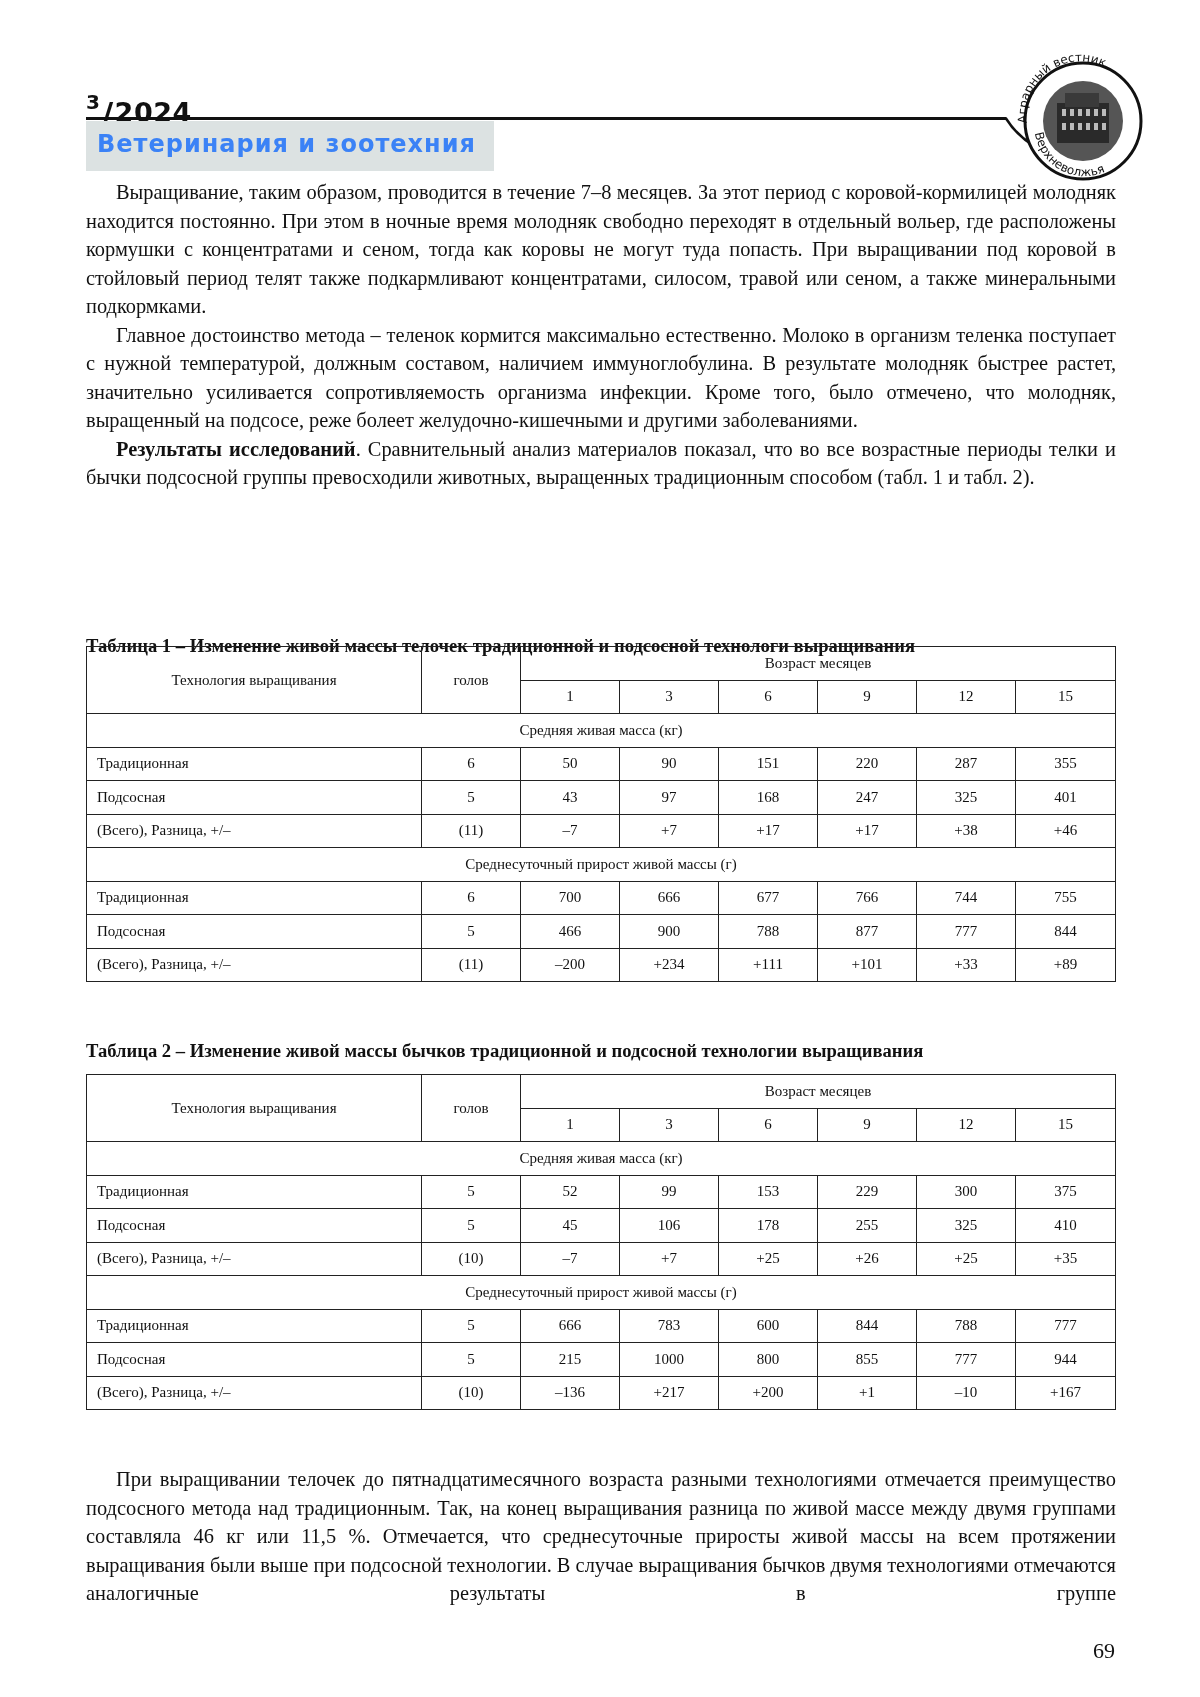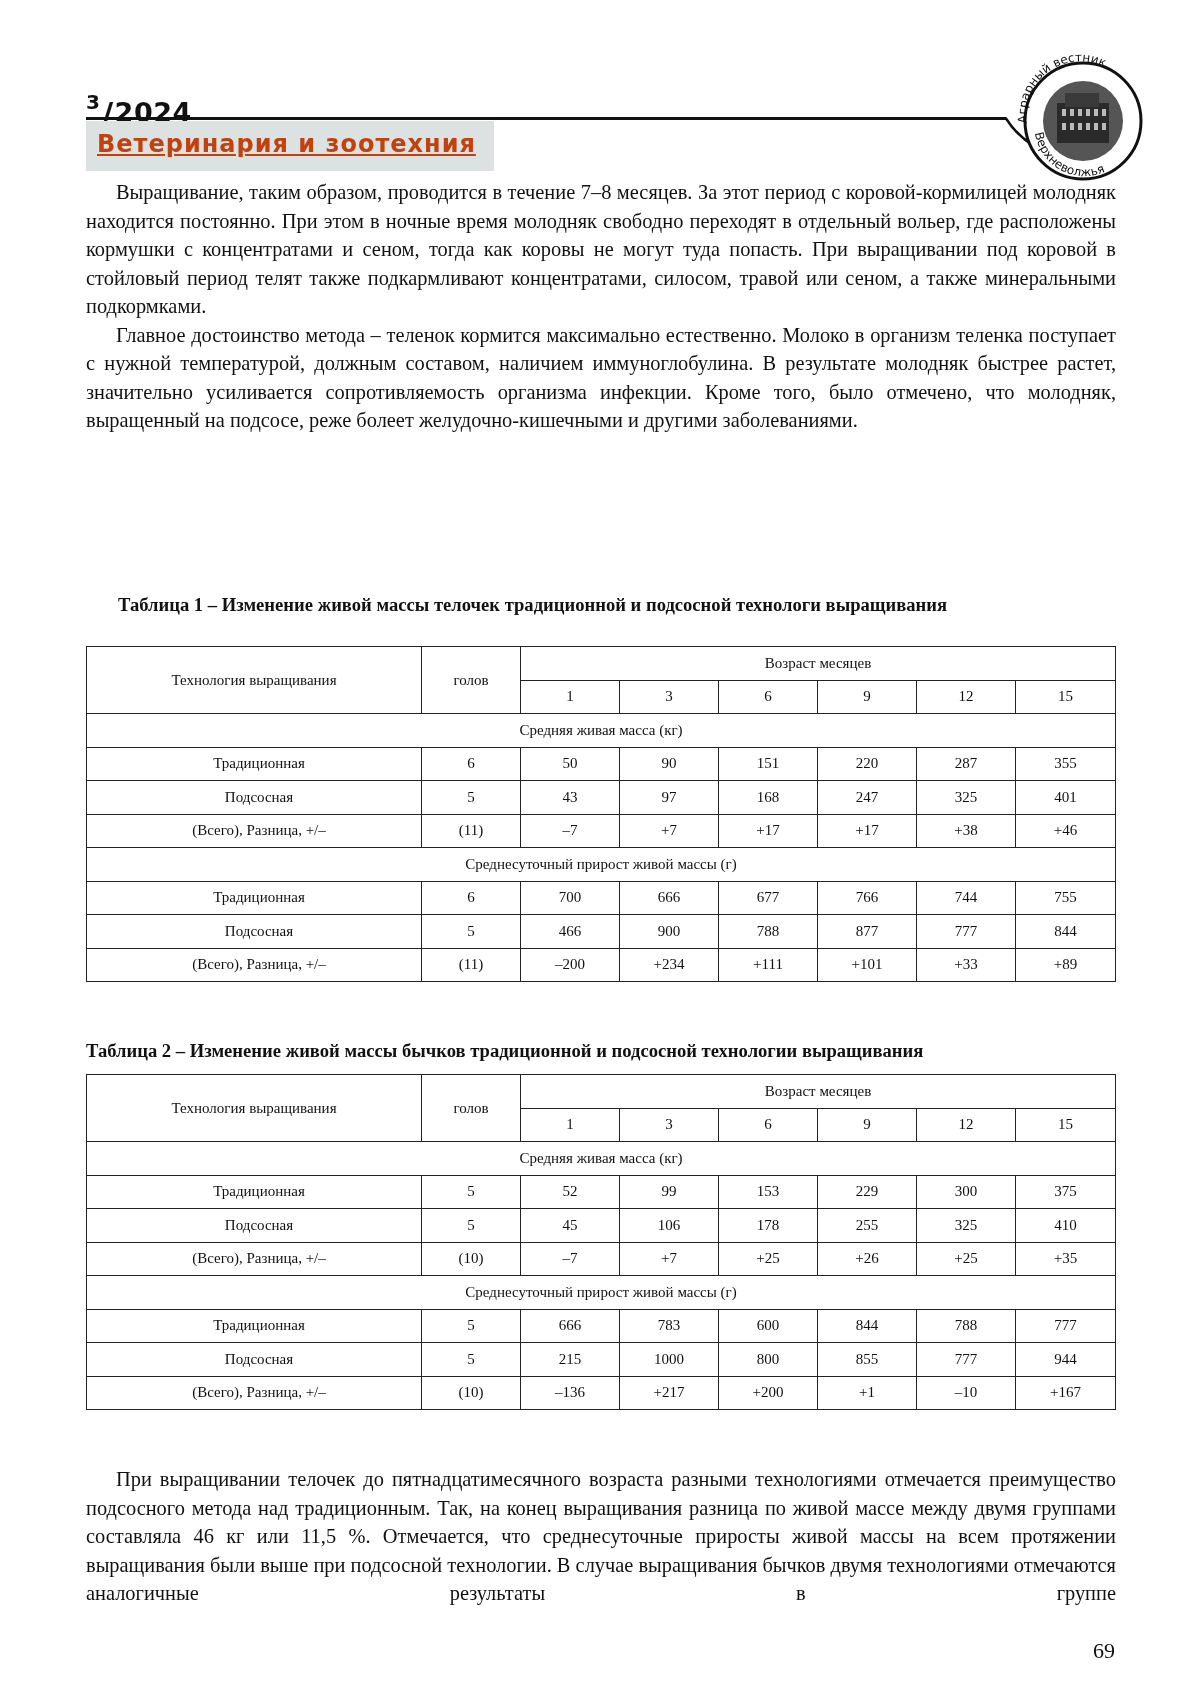--- a/index.html
+++ b/index.html
@@ -3,31 +3,31 @@
 <meta charset="utf-8">
 <style>
   html, body { margin:0; padding:0; background:#ffffff; }
   body { width:1200px; height:1697px; position:relative; overflow:hidden; color:#111; font-family:"Liberation Serif", serif; }
   .issue { position:absolute; left:86px; top:72px; font-family:"DejaVu Sans", sans-serif; font-weight:bold; font-size:27px; letter-spacing:0.5px; color:#111;margin-top:20px; }
   .issue .num { font-size:20px; vertical-align:top; position:relative; top:-2px; }
   .issue .slash { font-size:32px; font-weight:bold; margin:0 1px; position:relative; top:3px; }
   .rule { position:absolute; left:86px; top:117px; width:920px; height:3px; background:#111; }
   .rule-curve { position:absolute; left:1000px; top:104px; width:60px; height:60px; }
   .section-band { position:absolute; left:86px; top:121px; width:408px; height:50px; background:#dce2e2; }
-  .section-title { position:absolute; left:97px; top:130px; font-family:"DejaVu Sans", sans-serif; font-weight:bold; font-size:24px; letter-spacing:1px; color:#c2410c; white-space:nowrap;text-decoration:underline; }
+  .section-title { position:absolute; left:97px; top:130px; font-family:"DejaVu Sans", sans-serif; font-weight:bold; font-size:24px; letter-spacing:1px; color:#3b82f6; white-space:nowrap; }
   .logo { position:absolute; left:1005px; top:45px; width:145px; height:140px; }
 
   .text { position:absolute; left:86px; width:1030px; font-size:20.4px; line-height:28.5px; text-align:justify; }
   .text p { margin:0; text-indent:30px; }
   .text b { font-weight:bold; }
 
   .caption { position:absolute; left:86px; width:1040px; font-weight:bold; font-size:18.6px; white-space:nowrap; }
   table.data { position:absolute; left:86px; width:1029px; border-collapse:collapse; font-size:15px; table-layout:fixed; }
   table.data td { border:1.6px solid #222; height:32.5px; padding:0; text-align:center; vertical-align:middle; }
-  table.data td.lbl { text-align:center; padding-left:10px; }
+  table.data td.lbl { text-align:left; padding-left:10px; }
   table.data td.hdr-tech { height:66px; }
   .page-num { position:absolute; right:85px; top:1638px; font-size:22px; }
 </style>
 </head>
 <body>
 
 <div class="issue"><span class="num">3</span><span class="slash">/</span><span>2024</span></div>
 <div class="rule"></div>
 <svg class="rule-curve" viewBox="0 0 60 60">
     <path d="M0 14.5 L6 14.5 Q22 40 55 52" stroke="#111" stroke-width="2.5" fill="none"></path>
@@ -58,23 +58,24 @@
       <rect x="89" y="78" width="4" height="7"></rect>
       <rect x="97" y="78" width="4" height="7"></rect>
   </g>
   <text font-family="DejaVu Sans, sans-serif" font-size="12" fill="#111"><textPath href="#arcTop">Аграрный вестник</textPath></text>
   <text font-family="DejaVu Sans, sans-serif" font-size="12" fill="#111"><textPath href="#arcBot">Верхневолжья</textPath></text>
 </svg>
 
 <div class="text" style="top:178px;">
   <p>Выращивание, таким образом, проводится в течение 7–8 месяцев. За этот период с коровой-кормилицей молодняк находится постоянно. При этом в ночные время молодняк свободно переходят в отдельный вольер, где расположены кормушки с концентратами и сеном, тогда как коровы не могут туда попасть. При выращивании под коровой в стойловый период телят также подкармливают концентратами, силосом, травой или сеном, а также минеральными подкормками.</p>
   <p>Главное достоинство метода – теленок кормится максимально естественно. Молоко в организм теленка поступает с нужной температурой, должным составом, наличием иммуноглобулина. В результате молодняк быстрее растет, значительно усиливается сопротивляемость организма инфекции. Кроме того, было отмечено, что молодняк, выращенный на подсосе, реже болеет желудочно-кишечными и другими заболеваниями.</p>
+  <p><b>Результаты исследований</b><span>. Сравнительный анализ материалов показал, что во все возрастные периоды телки и бычки подсосной группы превосходили животных, выращенных традиционным способом (табл. 1 и табл. 2).</span></p>
 </div>
 
-<div class="caption" style="top:594px;margin-left:32px;">Таблица 1 – Изменение живой массы телочек традиционной и подсосной технологи выращивания</div>
+<div class="caption" style="top:635px;">Таблица 1 – Изменение живой массы телочек традиционной и подсосной технологи выращивания</div>
 <table class="data" style="top:646px;">
   <colgroup>
       <col style="width:335px">
       <col style="width:99px">
       <col style="width:99px">
       <col style="width:99px">
       <col style="width:99px">
       <col style="width:99px">
       <col style="width:99px">
       <col style="width:100px">

